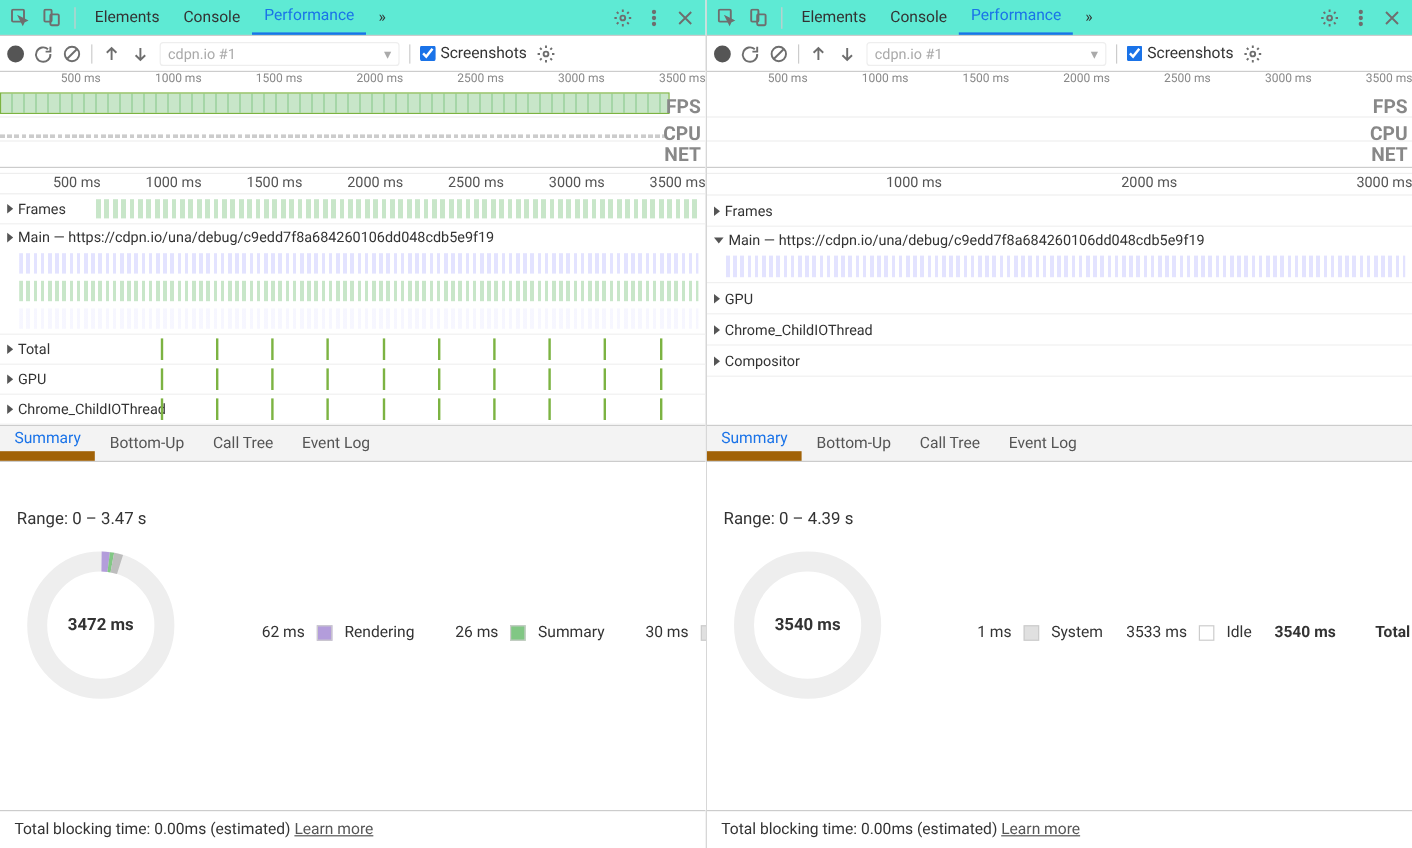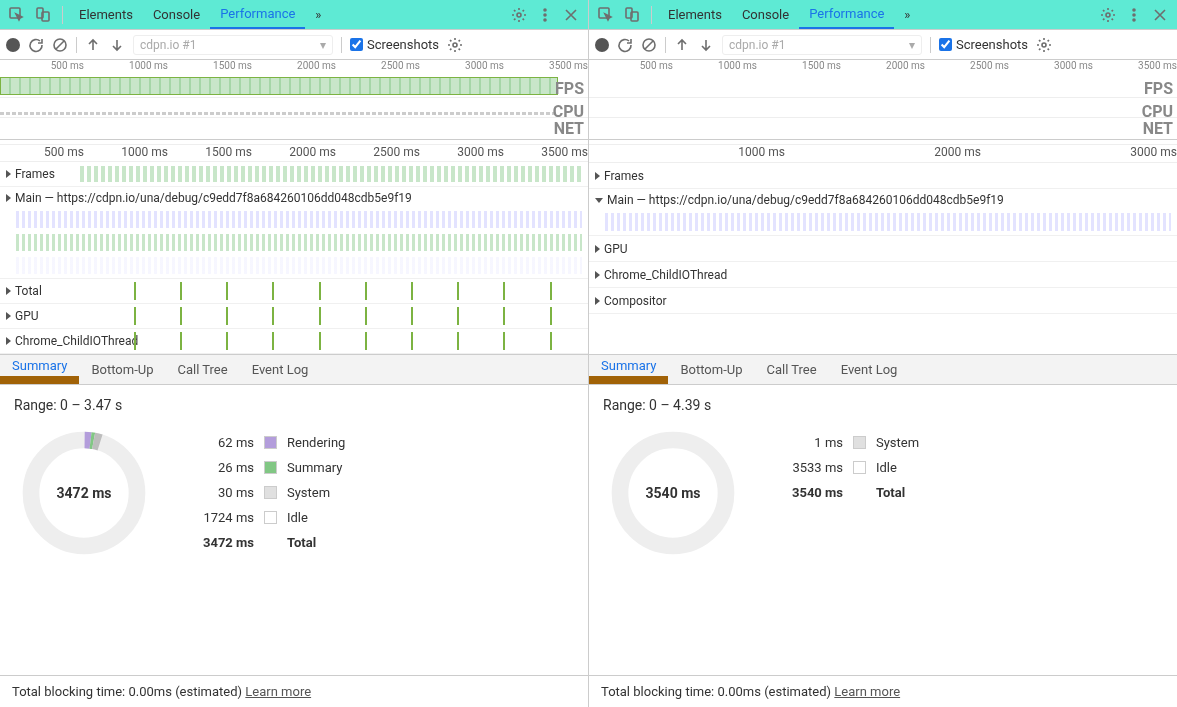--- a/index.html
+++ b/index.html
@@ -36,25 +36,25 @@
 .tri { width:0; height:0; border-left:5px solid #555; border-top:4px solid transparent; border-bottom:4px solid transparent; cursor:pointer; }
 .tri.down { border-left:4px solid transparent; border-right:4px solid transparent; border-top:5px solid #555; border-bottom:none; width:0; height:0;}
 .flame-stripes { height:18px; margin:2px 6px 0 10px; background:repeating-linear-gradient(90deg,#e3e3ff 0,#e3e3ff 3px,#fff 3px,#fff 6px); }
 .flame-stripes.green { background:repeating-linear-gradient(90deg,#c8e6c9 0,#c8e6c9 3px,#fff 3px,#fff 6px); }
 .sparse-ticks { height:100%; position:absolute; left:120px; right:6px; top:0; bottom:0; }
 .sparse-ticks span { position:absolute; top:3px; bottom:3px; width:2px; background:#7cb342; }
 .bottom-tabs { display:flex; border-bottom:1px solid #ccc; background:#f3f3f3; height:30px; }
 .bottom-tabs .btab { padding:0 12px; display:flex; align-items:center; cursor:pointer; font-size:13px; color:#555;}
 .bottom-tabs .btab.active { color:#1a73e8; border-bottom:8px solid #a16207; }
 .summary { flex:1; padding:12px 14px; font-size:13px; overflow:auto; background:#fff;}
-.summary h4 { font-weight:normal; margin-bottom:10px; font-size:14px;}
+.summary h4 { font-weight:normal; margin-bottom:10px; font-size:14px;margin-top:28px;}
 .sum-body { display:flex; gap:40px; }
 .donut { width:140px; height:140px; position:relative; }
 .donut .center { position:absolute; top:50%; left:50%; transform:translate(-50%,-50%); font-weight:bold; font-size:14px;}
-.legend { display:flex; flex-direction:column; gap:10px; padding-top:12px; }
+.legend { display:flex; flex-direction:row; gap:10px; padding-top:12px; }
 .legend-row { display:flex; align-items:center; gap:10px; }
 .legend-row .ms { width:60px; text-align:right; }
 .sw { width:13px; height:13px; border:1px solid #ccc; }
 .footer { border-top:1px solid #ccc; padding:8px 12px; font-size:13px; background:#fff;}
 .footer a { color:#555; text-decoration:underline; cursor:pointer;}
 svg.ic { width:16px; height:16px; stroke:#6e6e6e; fill:none; stroke-width:1.6; }
 .main-head { display:flex; align-items:center; gap:4px;}
 </style>
 </head>
 <body>

